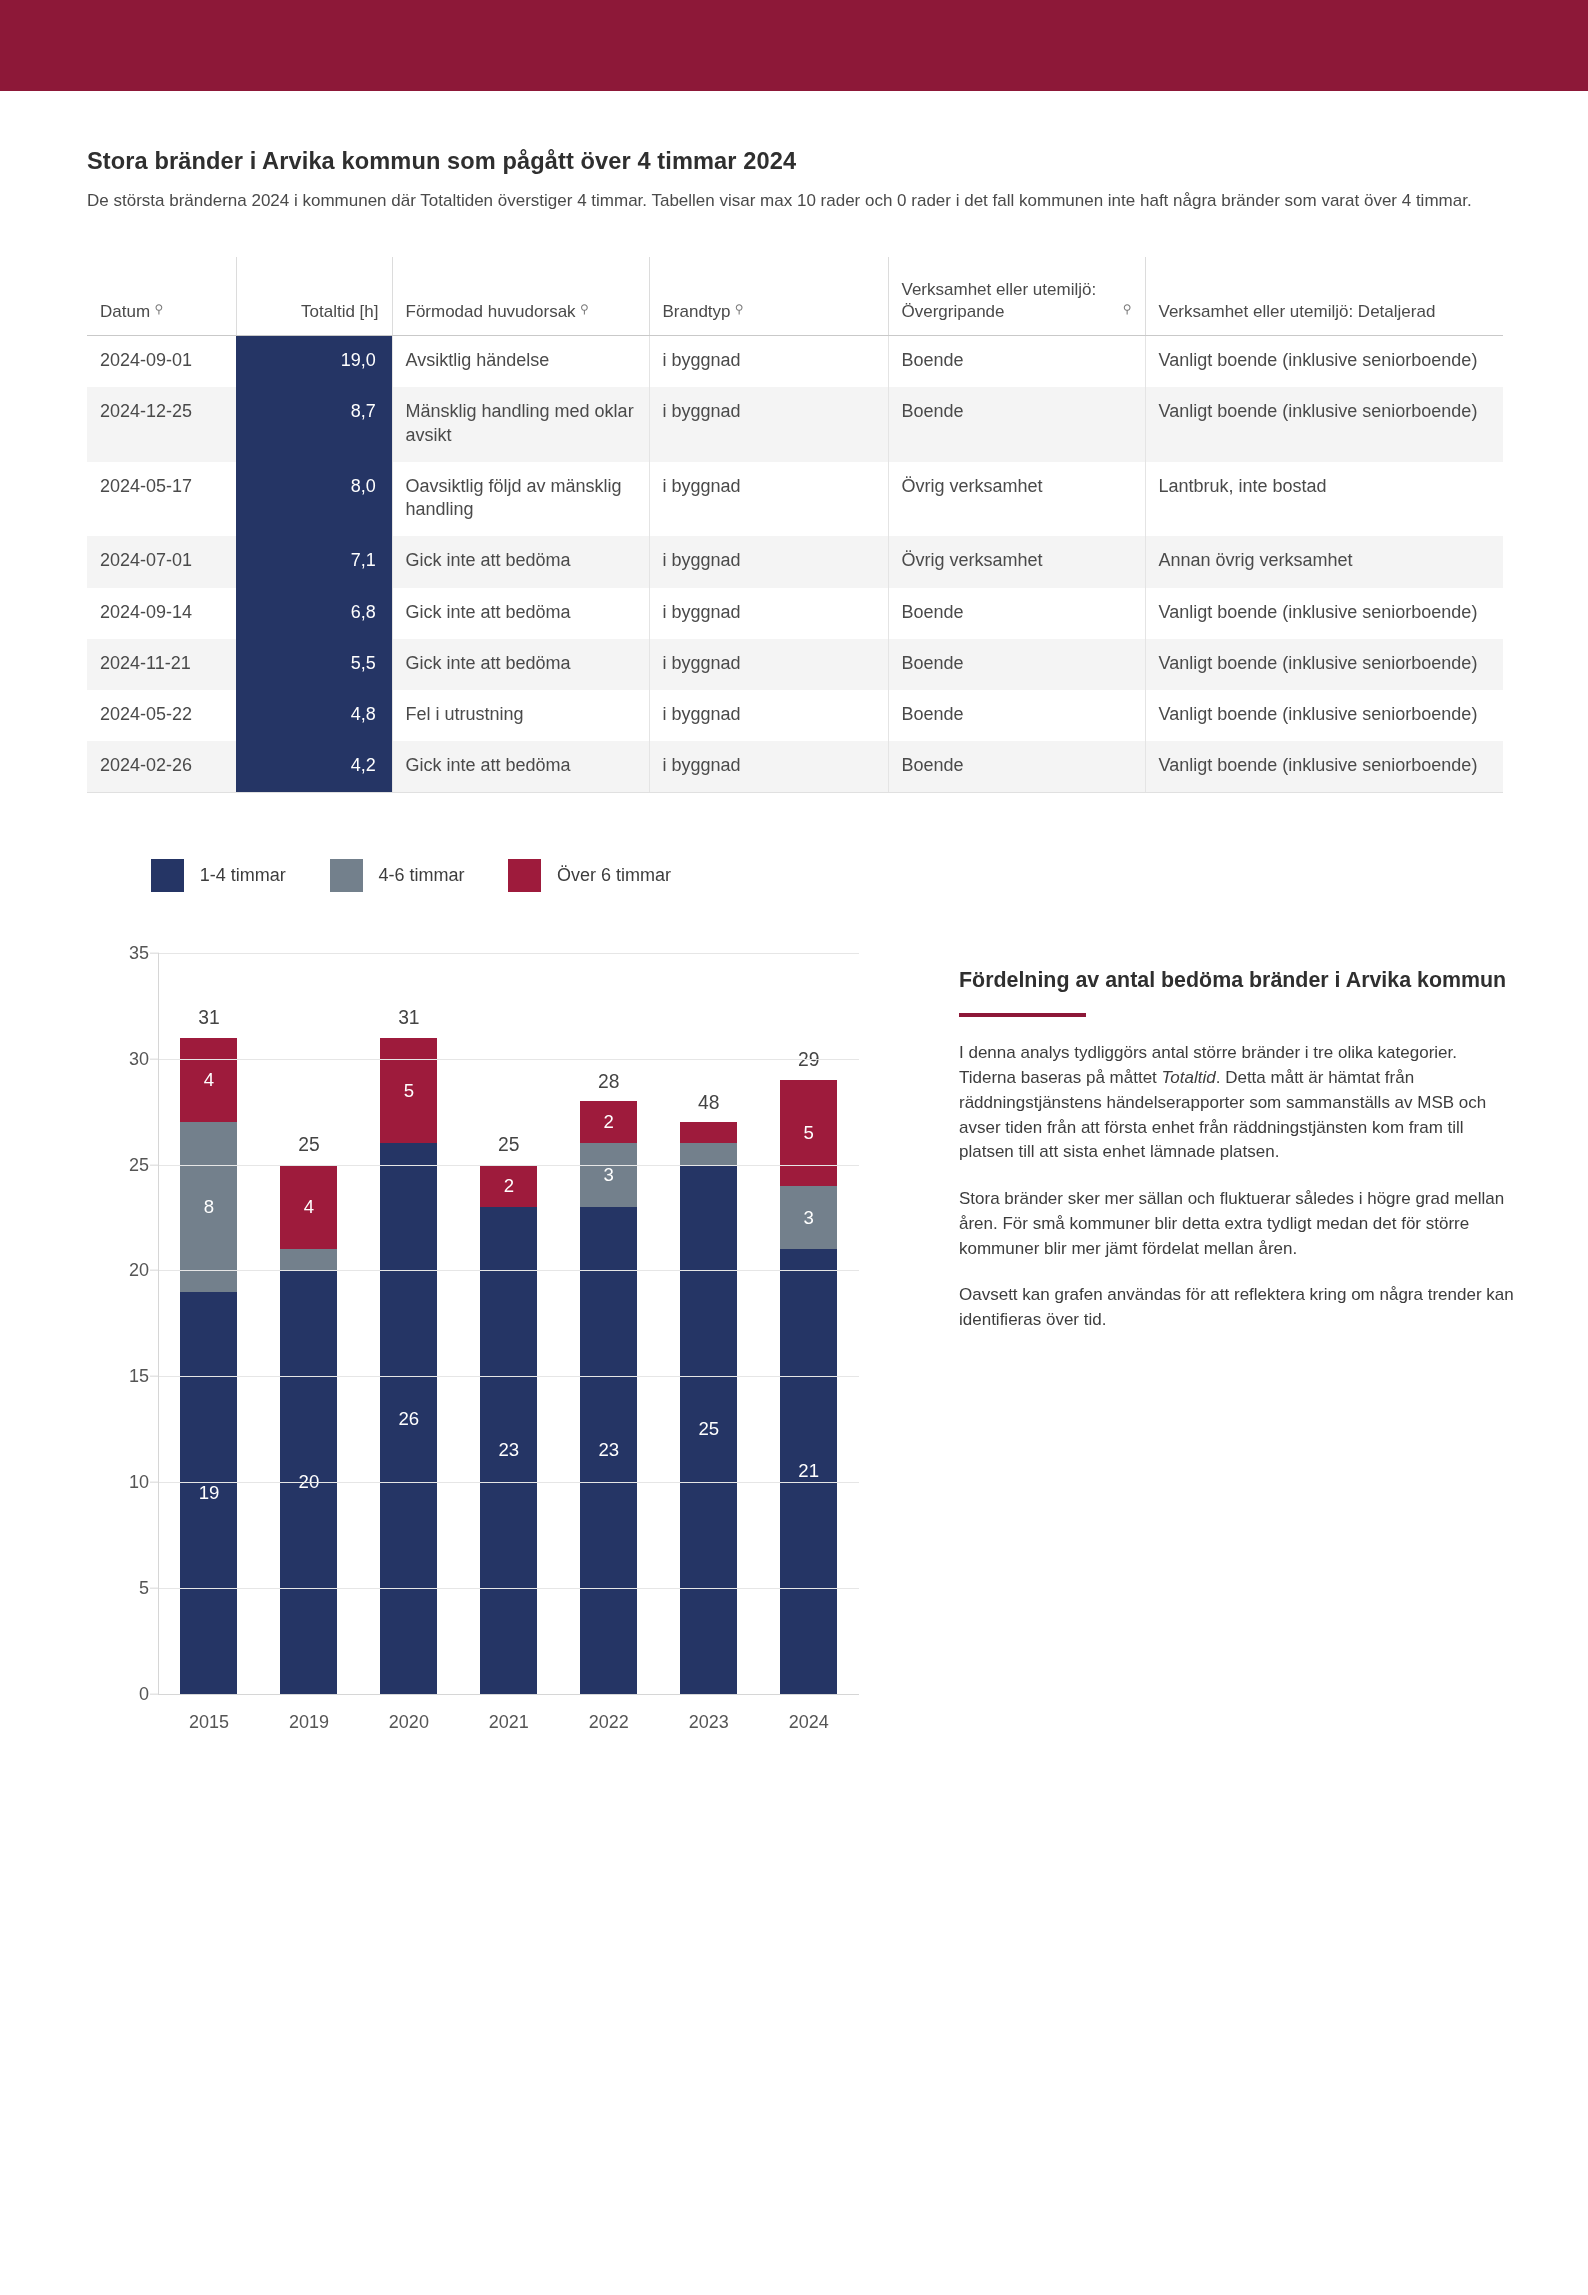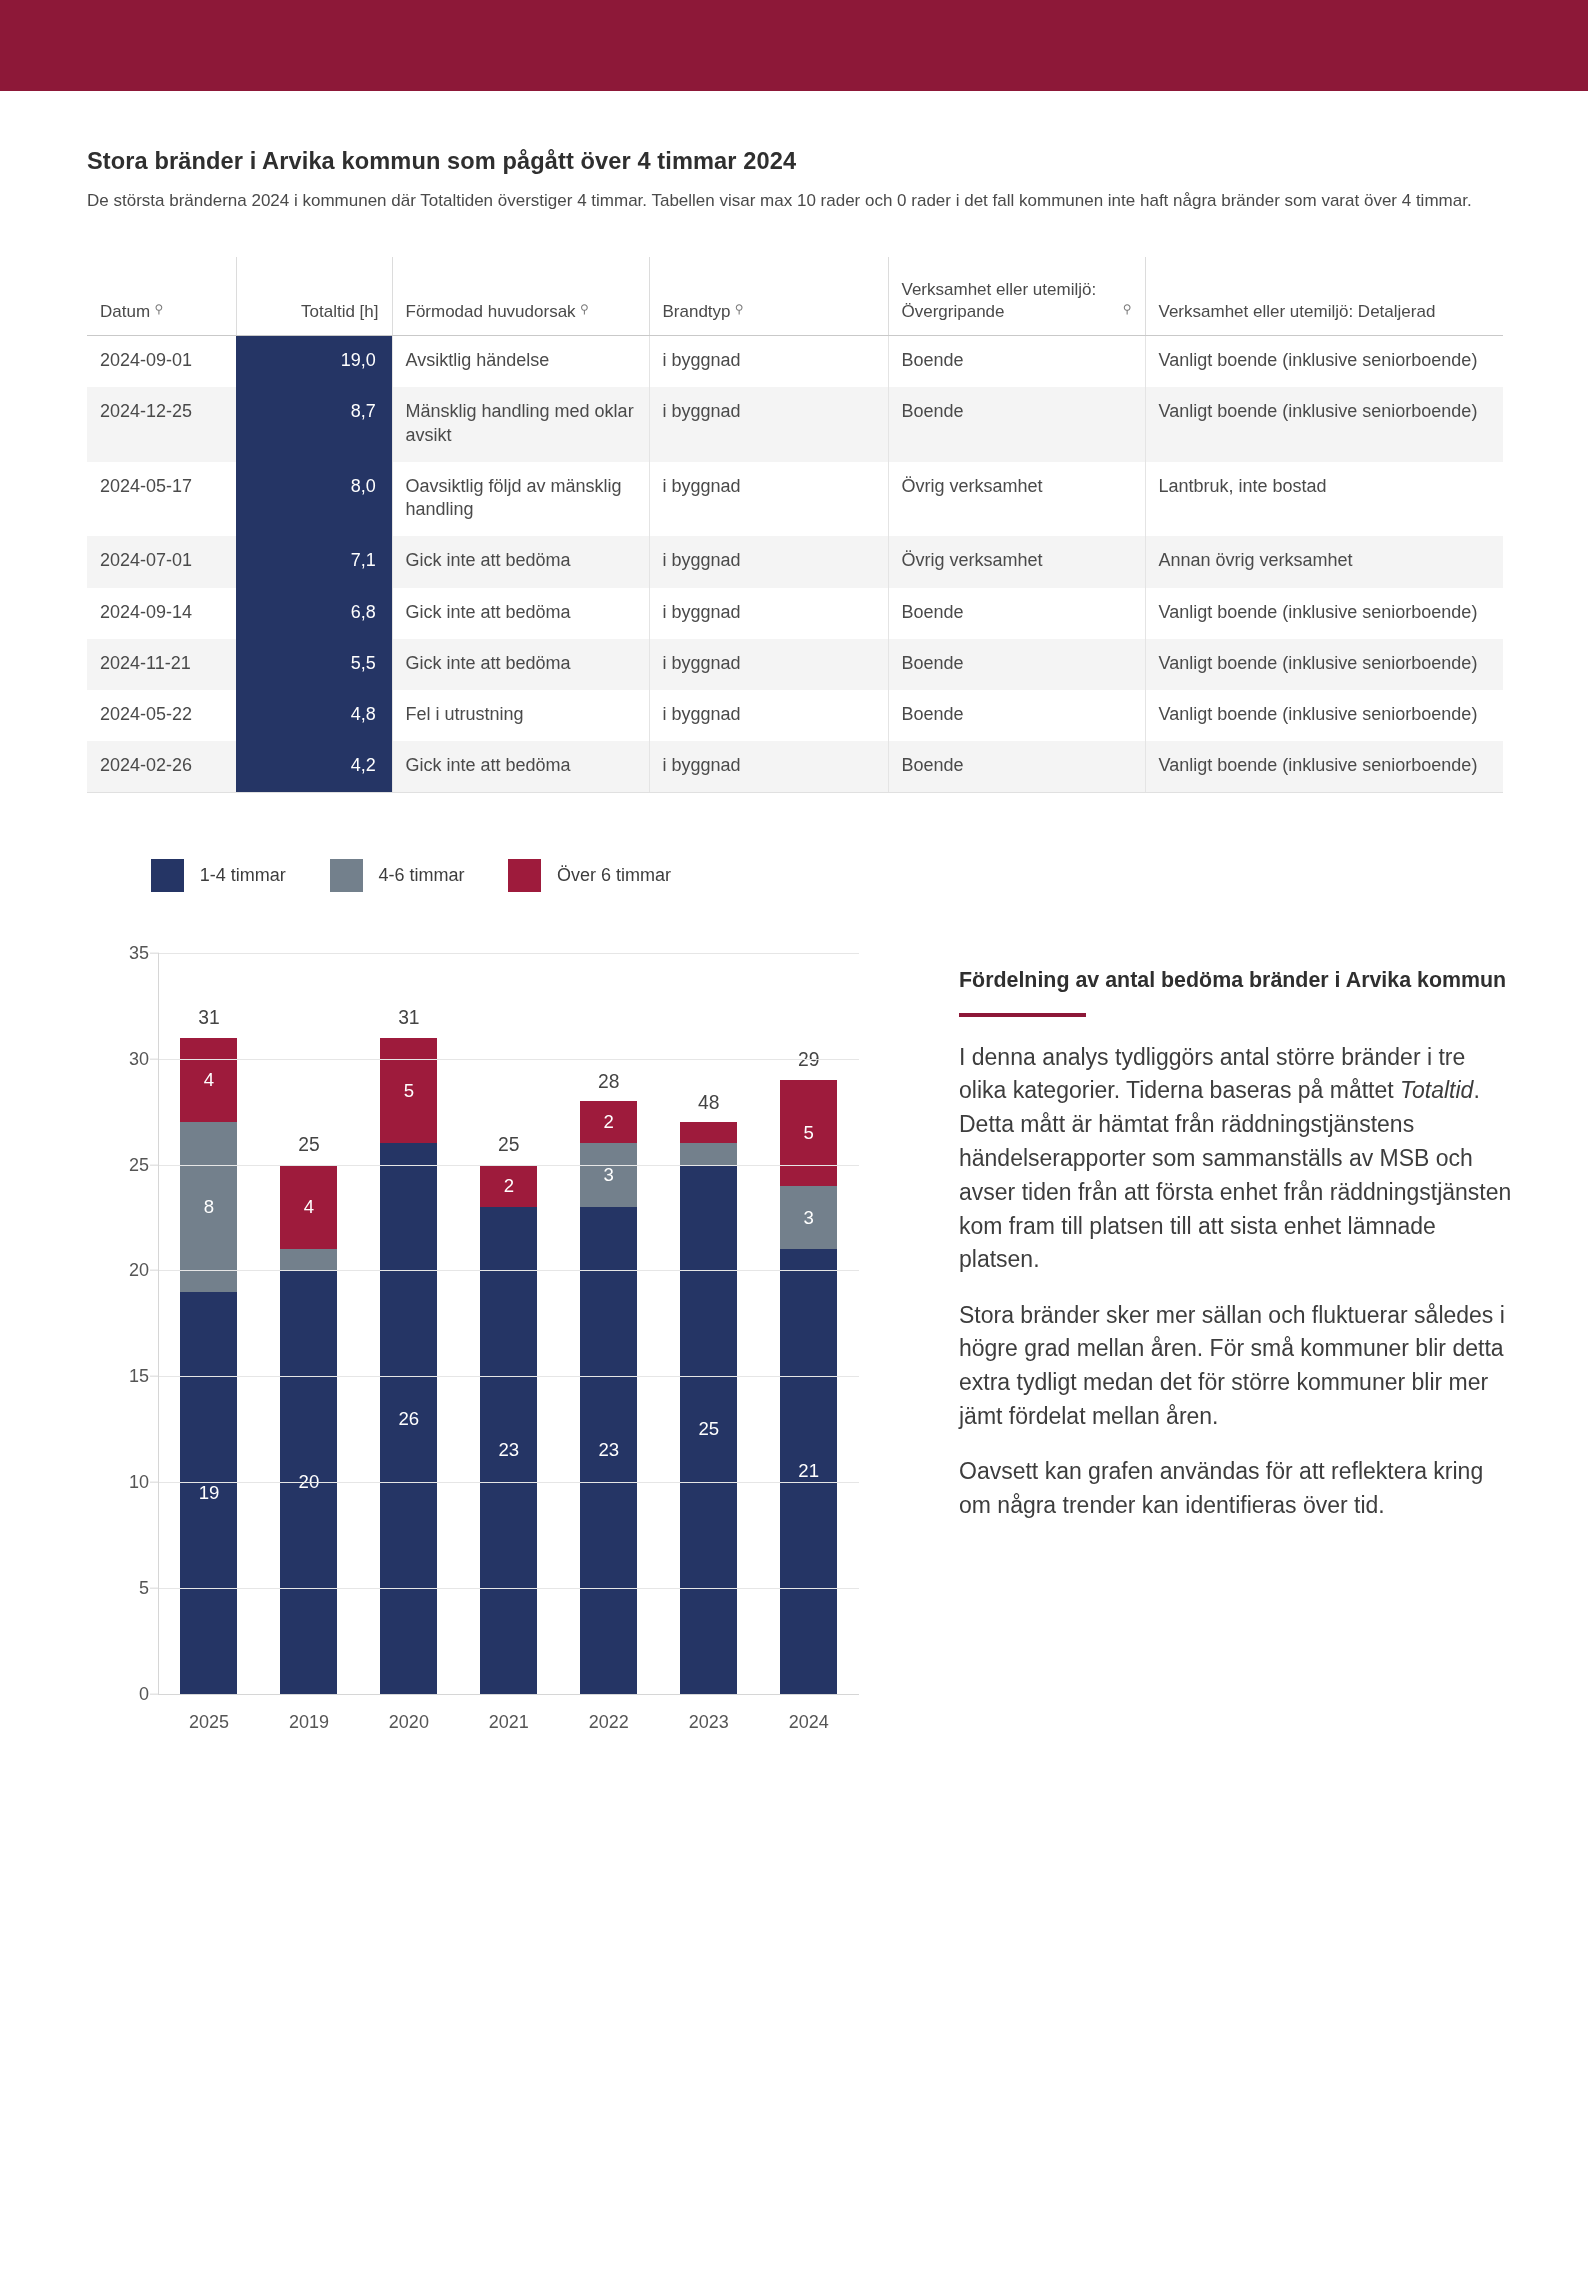--- a/index.html
+++ b/index.html
@@ -193,21 +193,21 @@
     font-size:21.4px;
     font-weight:bold;
     color:#2f2f2f;
     line-height:1.34;
     margin:0;
   }
   .tx-rule{
     width:127px;height:3.6px;background:#8d1838;margin:18.6px 0 24px 0;
   }
   .tx-p{
-    font-size:23px;
+    font-size:17px;
     line-height:1.47;
     color:#3d3d3d;
     margin:0 0 21.4px 0;
   }
   .tx-p em{font-style:italic;}
 </style>
 </head>
 <body>
 
 <div class="page">
@@ -360,21 +360,21 @@
                   <div class="seg" style="background: rgb(158, 27, 60); height: 11.4286%;">
                     <span>4</span>
                   </div>
                   <div class="seg" style="background: rgb(115, 128, 140); height: 22.8571%;">
                     <span>8</span>
                   </div>
                   <div class="seg" style="background: rgb(37, 53, 101); height: 54.2857%;">
                     <span>19</span>
                   </div>
                   <div class="total" style="bottom: calc(88.5714% + 8.6px);">31</div>
-                  <div class="xtick">2025</div>
+                  <div class="xtick">2015</div>
                 </div>
                 <div class="barslot">
                   <div class="seg" style="background: rgb(158, 27, 60); height: 11.4286%;">
                     <span>4</span>
                   </div>
                   <div class="seg" style="background: rgb(115, 128, 140); height: 2.85714%;"></div>
                   <div class="seg" style="background: rgb(37, 53, 101); height: 57.1429%;">
                     <span>20</span>
                   </div>
                   <div class="total" style="bottom: calc(71.4286% + 8.6px);">25</div>

